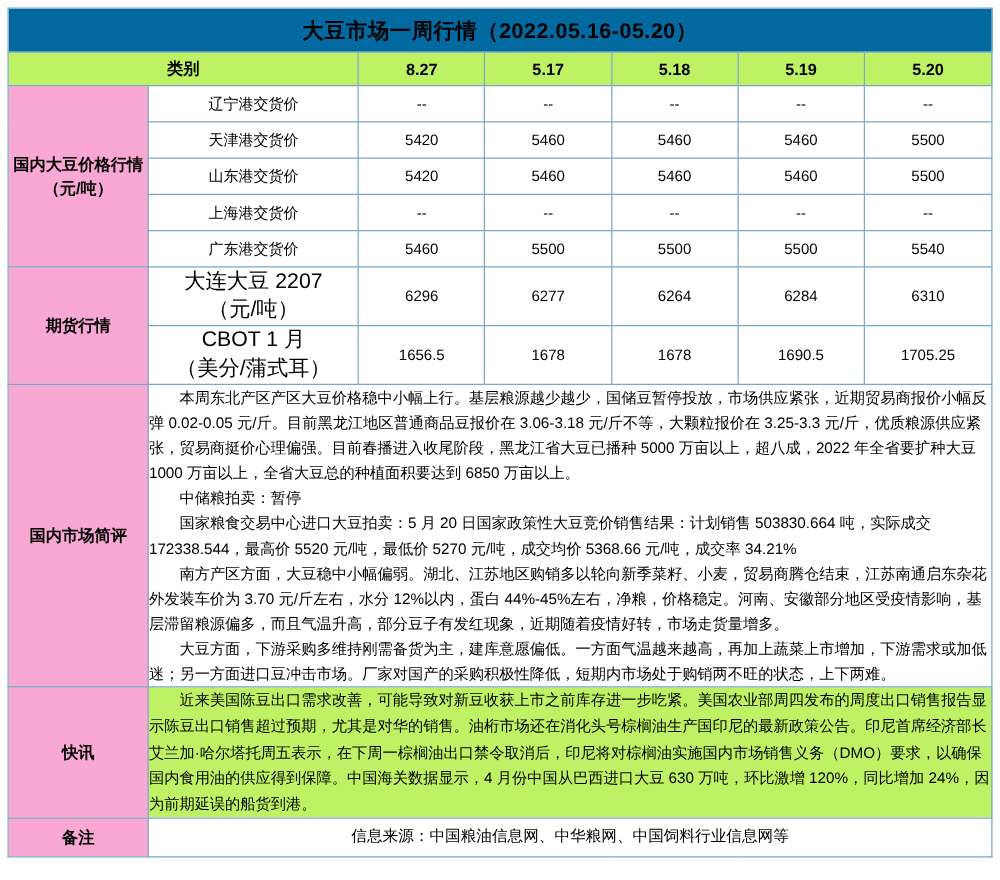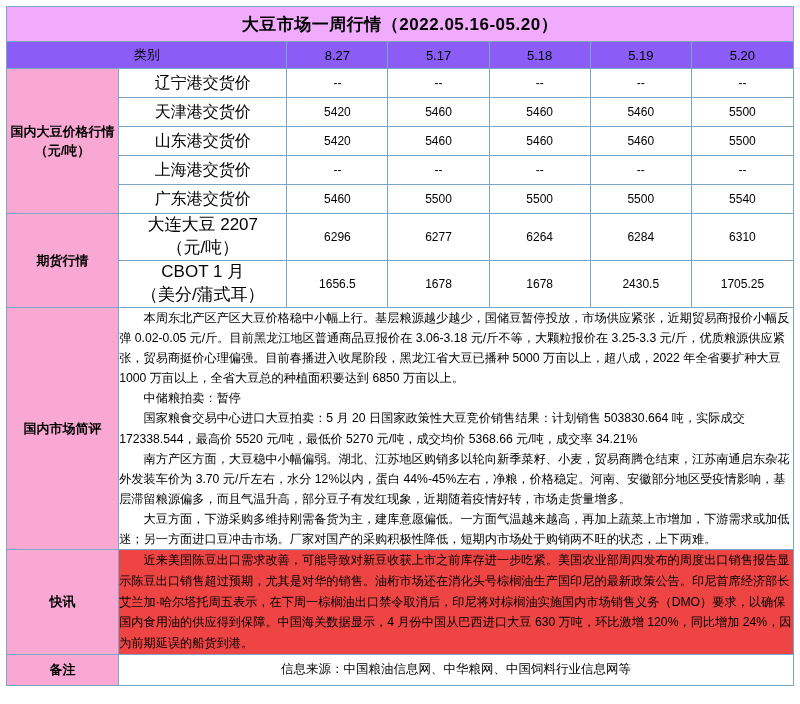--- a/index.html
+++ b/index.html
@@ -24,38 +24,38 @@
     table-layout: fixed;
     font-size: 12px;
     color: #000;
   }
   table.main td, table.main th {
     border: 1px solid #7aa7c7;
     padding: 0;
     vertical-align: middle;
   }
   .title-cell {
-    background: #f0abfc;
+    background: #0369a1;
     text-align: center;
     font-weight: bold;
     font-size: 17px;
     height: 34px;
     letter-spacing: 0.5px;
   }
   .hdr {
-    background: #8b5cf6;
-    text-align: center;
-    font-weight: normal;
+    background: #bef264;
+    text-align: center;
+    font-weight: bold;
     height: 26px;
     font-size: 13px;
   }
   .rowlabel {
     background: #ffffff;
     text-align: center;
-    font-size: 16px;
+    font-size: 12px;
     height: 28px;
   }
   .val {
     text-align: center;
     font-size: 12px;
     height: 28px;
     background: #ffffff;
   }
   .sidecat {
     background: #f9a8d4;
@@ -81,21 +81,21 @@
     text-indent: 2em;
   }
   .commentary .b {
     font-weight: normal;
   }
   .news {
     text-align: left;
     font-size: 12.2px;
     line-height: 1.7;
     padding: 6px 8px;
-    background: #ef4444;
+    background: #bef264;
   }
   .news p {
     margin: 0;
     text-indent: 2em;
   }
   .footer-src {
     text-align: center;
     font-size: 12.5px;
     height: 30px;
     background: #ffffff;
@@ -184,21 +184,21 @@
         <td class="val">6310</td>
       </tr>
       <tr>
         <td class="rowlabel two-line">
           <div>CBOT 1 月</div>
           <div>（美分/蒲式耳）</div>
         </td>
         <td class="val">1656.5</td>
         <td class="val">1678</td>
         <td class="val">1678</td>
-        <td class="val">2430.5</td>
+        <td class="val">1690.5</td>
         <td class="val">1705.25</td>
       </tr>
 
       <tr>
         <td class="sidecat">国内市场简评</td>
         <td class="commentary" colspan="6">
           <p><span class="b">本周东北产区产区大豆价格稳中小幅上行。</span><span>基层粮源越少越少，国储豆暂停投放，市场供应紧张，近期贸易商报价小幅反弹 0.02-0.05 元/斤。目前黑龙江地区普通商品豆报价在 3.06-3.18 元/斤不等，大颗粒报价在 3.25-3.3 元/斤，优质粮源供应紧张，贸易商挺价心理偏强。目前春播进入收尾阶段，黑龙江省大豆已播种 5000 万亩以上，超八成，2022 年全省要扩种大豆 1000 万亩以上，全省大豆总的种植面积要达到 6850 万亩以上。</span></p>
           <p><span class="b">中储粮拍卖：</span><span>暂停</span></p>
           <p><span class="b">国家粮食交易中心进口大豆拍卖：</span><span>5 月 20 日国家政策性大豆竞价销售结果：计划销售 503830.664 吨，实际成交 172338.544，最高价 5520 元/吨，最低价 5270 元/吨，成交均价 5368.66 元/吨，成交率 34.21%</span></p>
           <p><span class="b">南方产区方面，</span><span>大豆稳中小幅偏弱。湖北、江苏地区购销多以轮向新季菜籽、小麦，贸易商腾仓结束，江苏南通启东杂花外发装车价为 3.70 元/斤左右，水分 12%以内，蛋白 44%-45%左右，净粮，价格稳定。河南、安徽部分地区受疫情影响，基层滞留粮源偏多，而且气温升高，部分豆子有发红现象，近期随着疫情好转，市场走货量增多。</span></p>

